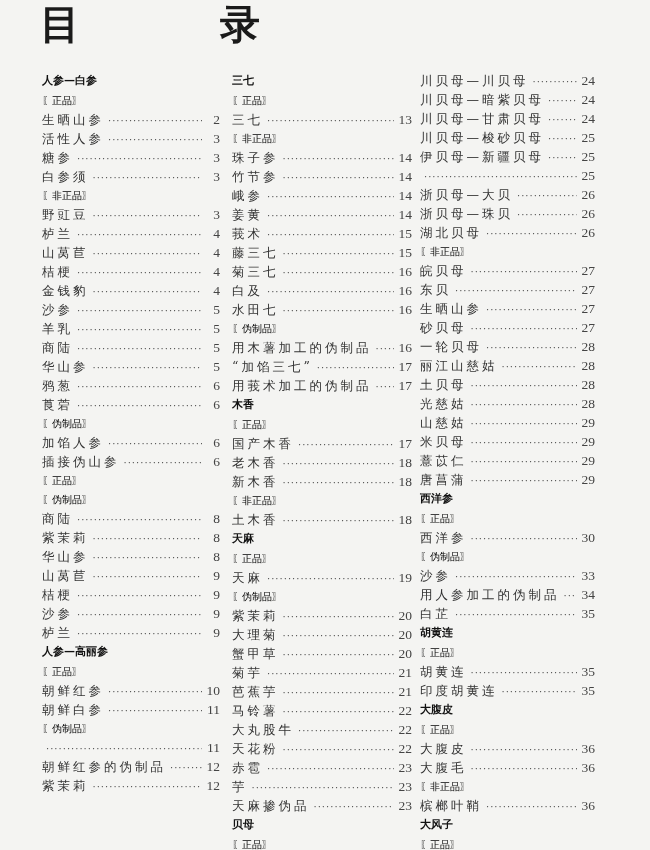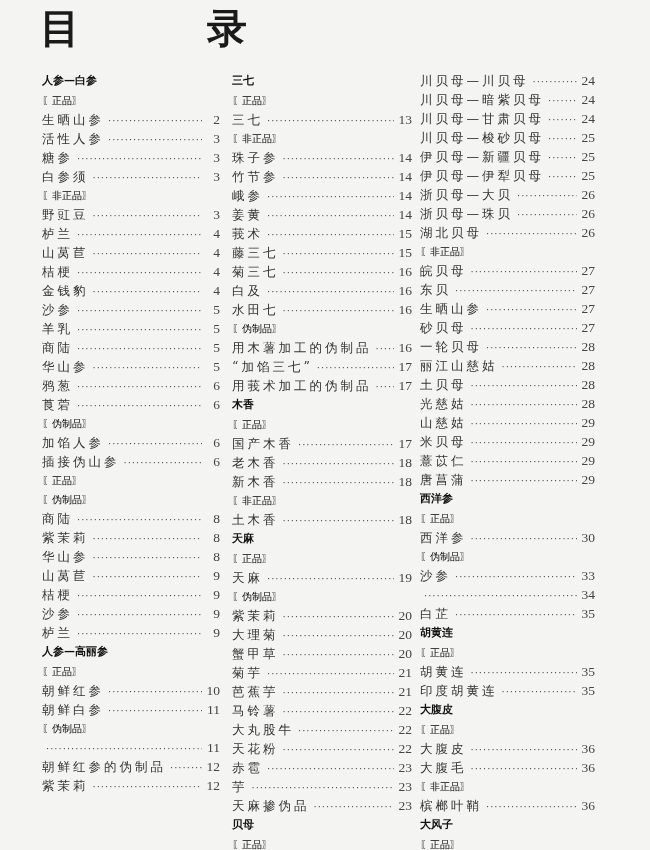--- a/index.html
+++ b/index.html
@@ -5,21 +5,21 @@
   html, body { margin: 0; padding: 0; }
   body {
     width: 650px; height: 850px; overflow: hidden;
     background: #f4f4f2;
     font-family: "DejaVu Serif", serif;
     color: #2a2a2a;
     position: relative;
   }
   .title {
     position: absolute; left: 40px; top: 4px;
-    font-family: Liberation Sans, sans-serif;
+    font-family: Liberation Mono, monospace;
     font-size: 40px; font-weight: bold; letter-spacing: 58px;
     color: #1a1a1a; line-height: 48px;
   }
   .col { position: absolute; top: 71px; }
   .col1 { left: 42px; width: 178px; }
   .col2 { left: 232px; width: 180px; }
   .col3 { left: 420px; width: 175px; }
   .line { height: 19px; line-height: 19px; font-size: 12.5px; white-space: nowrap; }
   .heading { font-family: "DejaVu Sans", sans-serif; font-weight: bold; font-size: 11px; color: #111; height: 20px; line-height: 20px; }
   .section { font-size: 10px; color: #000000; height: 19px; line-height: 19px; }
@@ -368,21 +368,20 @@
       <span class="name">川贝母—梭砂贝母</span>
       <span class="dots"></span>
       <span class="page">25</span>
     </div>
     <div class="line entry">
       <span class="name">伊贝母—新疆贝母</span>
       <span class="dots"></span>
       <span class="page">25</span>
     </div>
     <div class="line entry">
-      <span class="name">伊贝母—伊犁贝母</span>
       <span class="dots"></span>
       <span class="page">25</span>
     </div>
     <div class="line entry">
       <span class="name">浙贝母—大贝</span>
       <span class="dots"></span>
       <span class="page">26</span>
     </div>
     <div class="line entry">
       <span class="name">浙贝母—珠贝</span>
@@ -462,20 +461,21 @@
       <span class="dots"></span>
       <span class="page">30</span>
     </div>
     <div class="line section">〖伪制品〗</div>
     <div class="line entry">
       <span class="name">沙参</span>
       <span class="dots"></span>
       <span class="page">33</span>
     </div>
     <div class="line entry">
+      <span class="name">用人参加工的伪制品</span>
       <span class="dots"></span>
       <span class="page">34</span>
     </div>
     <div class="line entry">
       <span class="name">白芷</span>
       <span class="dots"></span>
       <span class="page">35</span>
     </div>
     <div class="line heading">胡黄连</div>
     <div class="line section">〖正品〗</div>

